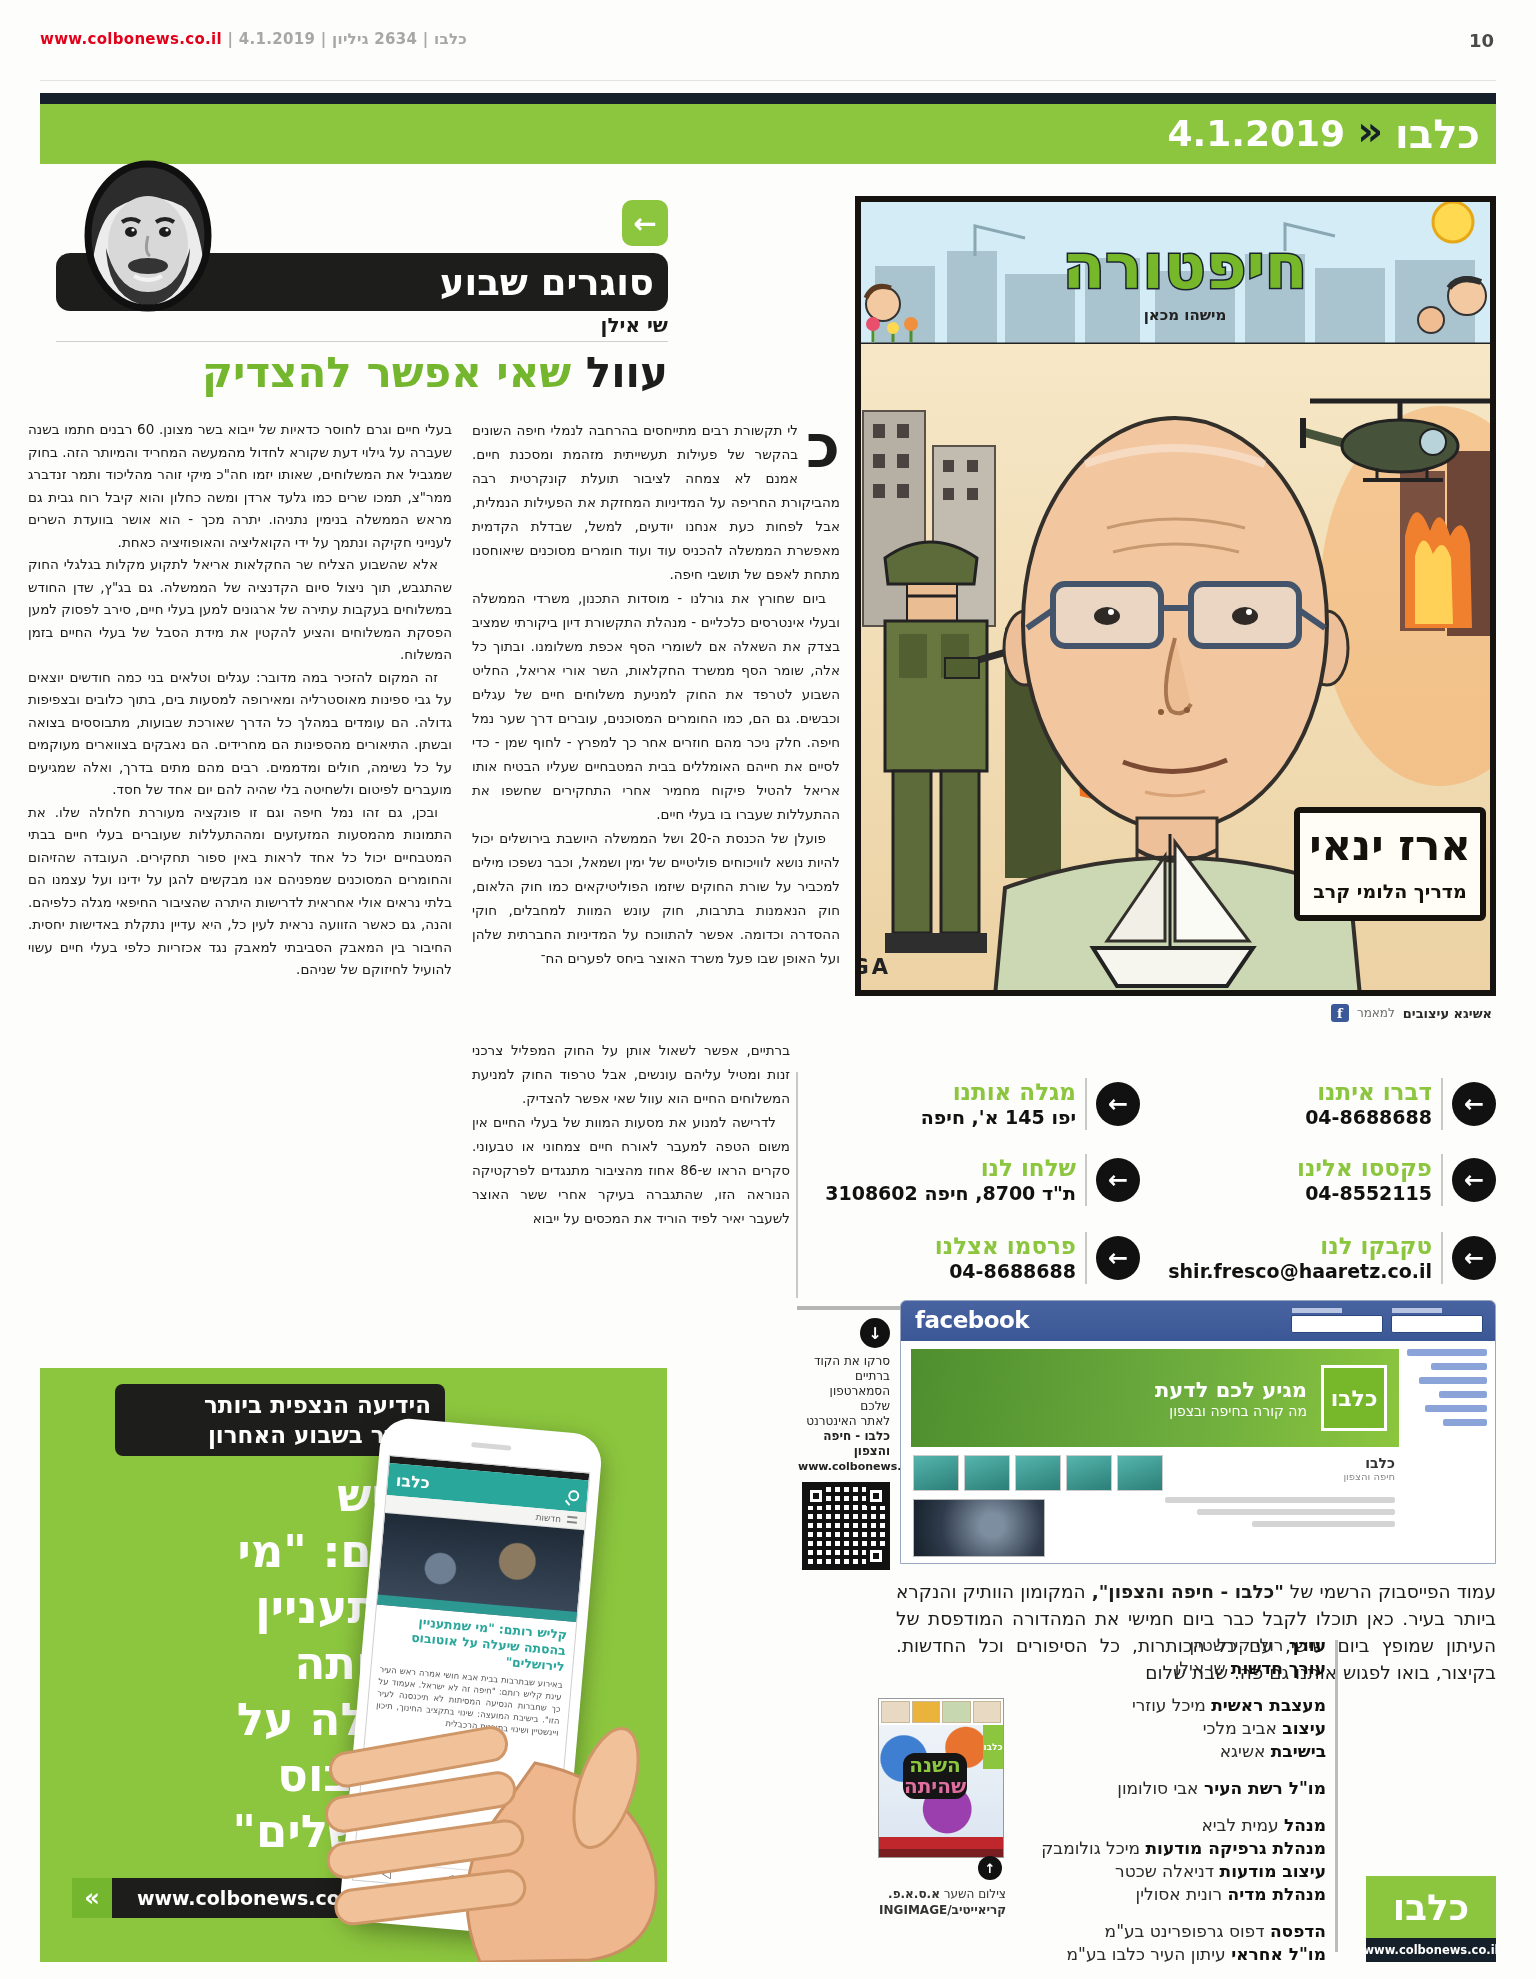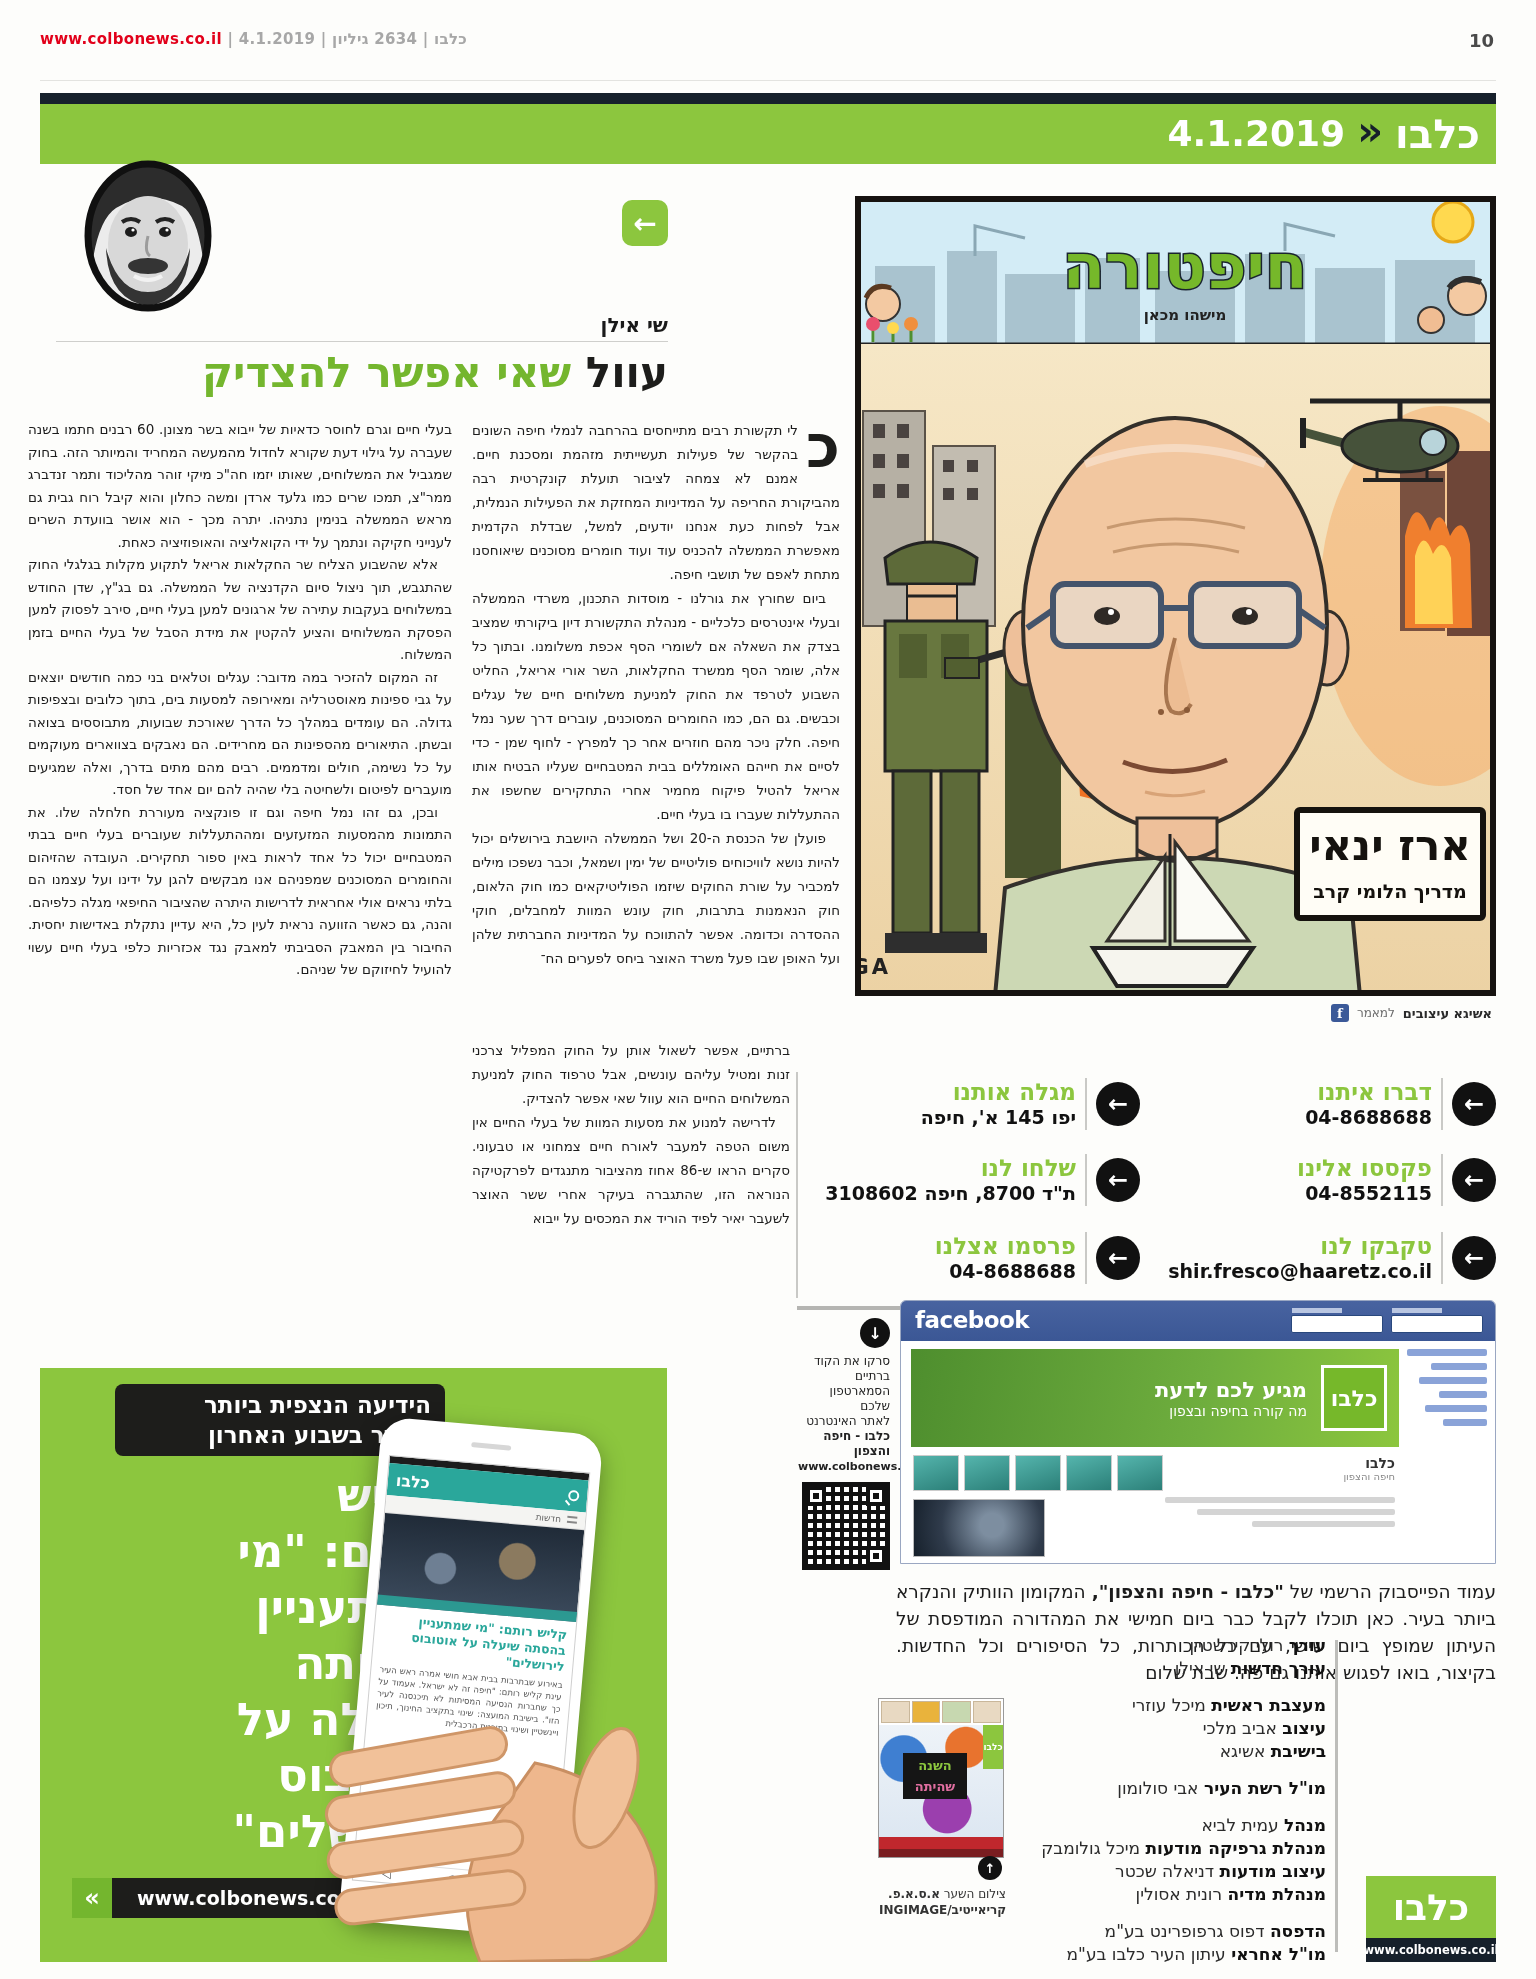--- a/index.html
+++ b/index.html
@@ -116,21 +116,21 @@
   .mc-ads i { flex:1; background:#e8d9c2; border:1px solid #c9b79a; }
   .mc-ads i.r { background:#e9b33c; } .mc-ads i.g { background:#c7d8b0; }
   .mc-img { position:relative; height:112px;
             background:radial-gradient(circle at 20% 30%, #3f7fd1 0 18%, transparent 19%),
                        radial-gradient(circle at 70% 20%, #e8732e 0 16%, transparent 17%),
                        radial-gradient(circle at 55% 75%, #9b3fae 0 22%, transparent 23%),
                        linear-gradient(#eef3f8,#dde7f2); }
   .mc-green { position:absolute; top:0; right:0; width:20px; height:44px; background:#8cc63e; color:#fff;
               font-size:9px; font-weight:bold; display:flex; align-items:center; justify-content:center; }
   .mc-label { position:absolute; top:28px; left:24px; width:64px; height:46px; background:#151515; text-align:center;
-              font-weight:bold; font-size:13px; line-height:21px; padding-top:2px; }
+              font-weight:bold; font-size:20px; line-height:21px; padding-top:2px;border-radius:12px; }
   .mc-label .a { color:#8cc63e; } .mc-label .b { color:#e06ea0; }
   .mc-red { height:12px; background:#c0272d; }
   .mc-strip { height:8px; background:#7a1d20; }
   .cover-credit { position:absolute; top:1886px; right:530px; width:130px; text-align:right; font-size:12px;
                   line-height:16px; color:#333; }
   .cover-credit b { font-weight:bold; }
   .cc-ic { position:absolute; top:1856px; right:534px; width:24px; height:24px; border-radius:50%; background:#111;
            color:#fff; font-size:13px; font-weight:bold; display:flex; align-items:center; justify-content:center; }
 
   
@@ -231,20 +231,23 @@
         <path d="M78 66 Q87 60 96 66" stroke="#222" stroke-width="4" fill="none"></path>
         <path d="M70 80 Q66 96 72 100" stroke="#9c9c9c" stroke-width="3" fill="none"></path>
       </g>
       <ellipse cx="70" cy="80" rx="60" ry="72" fill="none" stroke="#101010" stroke-width="7"></ellipse>
     </svg>
   </div>
 
   <div class="section-arrow">
     <span>←</span>
   </div>
+  <div class="section-bar">
+    <span class="title">סוגרים שבוע</span>
+  </div>
   <div class="author-name">שי אילן</div>
   <div class="name-rule"></div>
   <div class="headline">
     <span class="lead">עוול</span><span class="rest"> שאי אפשר להצדיק</span>
   </div>
 
   <div class="bodytext col-a">
     <p class="first"><span class="dropcap">כ</span><span>לי תקשורת רבים מתייחסים בהרחבה לנמלי חיפה השונים בהקשר של פעילות תעשייתית מזהמת ומסכנת חיים. אמנם לא צמחה לציבור תועלת קונקרטית רבה מהביקורת החריפה על המדיניות המחזקת את הפעילות הנמלית, אבל לפחות כעת אנחנו יודעים, למשל, שבדלת הקדמית מאפשרת הממשלה להכניס עוד ועוד חומרים מסוכנים שיאוחסנו מתחת לאפם של תושבי חיפה.</span></p>
     <p><span>ביום שחורץ את גורלנו - מוסדות התכנון, משרדי הממשלה ובעלי אינטרסים כלכליים - מנהלת התקשורת דיון ביקורתי שמציב בצדק את השאלה אם לשומרי הסף אכפת משלומנו. ובתוך כל אלה, שומר הסף ממשרד החקלאות, השר אורי אריאל, החליט השבוע לטרפד את החוק למניעת משלוחים חיים של עגלים וכבשים. גם הם, כמו החומרים המסוכנים, עוברים דרך שער נמל חיפה. חלק ניכר מהם חוזרים אחר כך למפרץ - לחוף שמן - כדי לסיים את חייהם האומללים בבית המטבחיים שעליו הבטיח אותו אריאל להטיל פיקוח מחמיר אחרי התחקירים שחשפו את ההתעללות שעברו בו בעלי חיים.</span></p>
     <p><span>פועלן של הכנסת ה-20 ושל הממשלה היושבת בירושלים יכול להיות נושא לוויכוחים פוליטיים של ימין ושמאל, וכבר נשפכו מילים למכביר על שורת החוקים שיזמו הפוליטיקאים כמו חוק הלאום, חוק הנאמנות בתרבות, חוק עונש המוות למחבלים, חוקי ההסדרה וכדומה. אפשר להתווכח על המדיניות החברתית שלהן ועל האופן שבו פעל משרד האוצר ביחס לפערים הח־</span></p>

